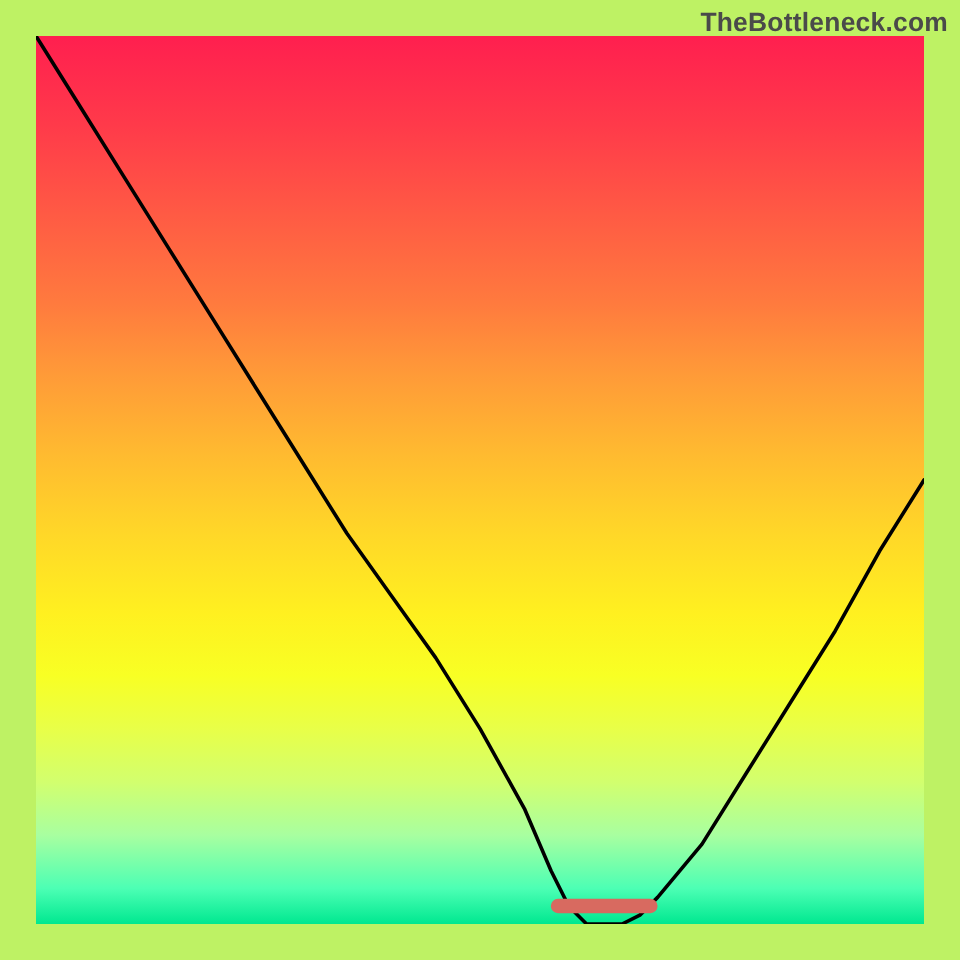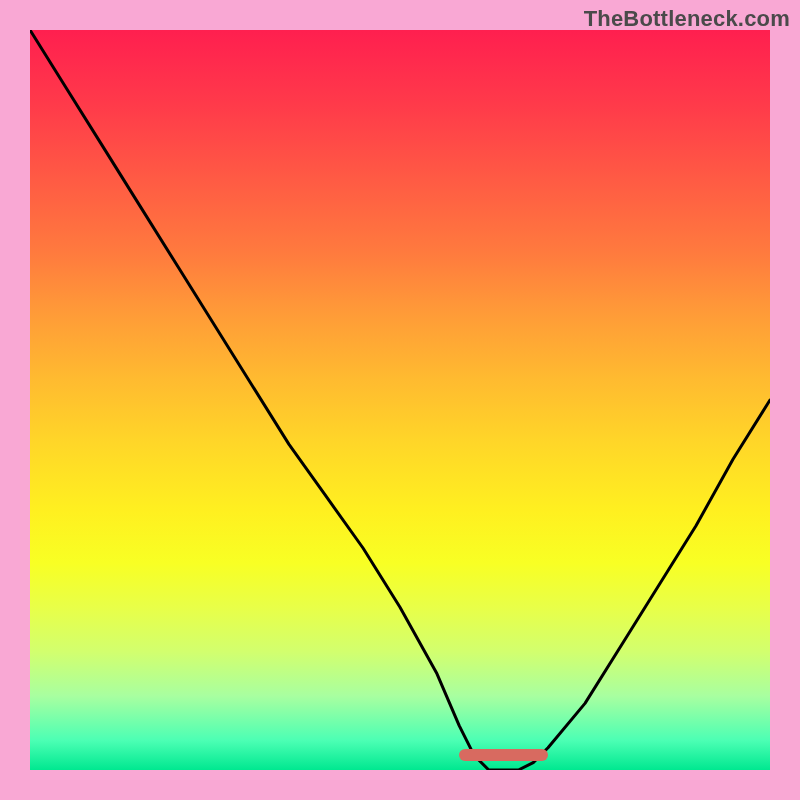--- a/index.html
+++ b/index.html
@@ -1,21 +1,21 @@
 <!DOCTYPE html>
 <html><head>
 <meta charset="utf-8">
 <style>
   * { margin: 0; padding: 0; box-sizing: border-box; }
   html, body { width: 800px; height: 800px; overflow: hidden; background: #000; }
   .frame {
     position: relative;
     width: 800px;
     height: 800px;
-    background: #f9a8d4;
+    background: #bef264;
   }
   .watermark {
     position: absolute;
     top: 6px;
     right: 10px;
     font-family: Arial, Helvetica, sans-serif;
     font-size: 22px;
     font-weight: 600;
     color: #4a4a4a;
     letter-spacing: 0.2px;

